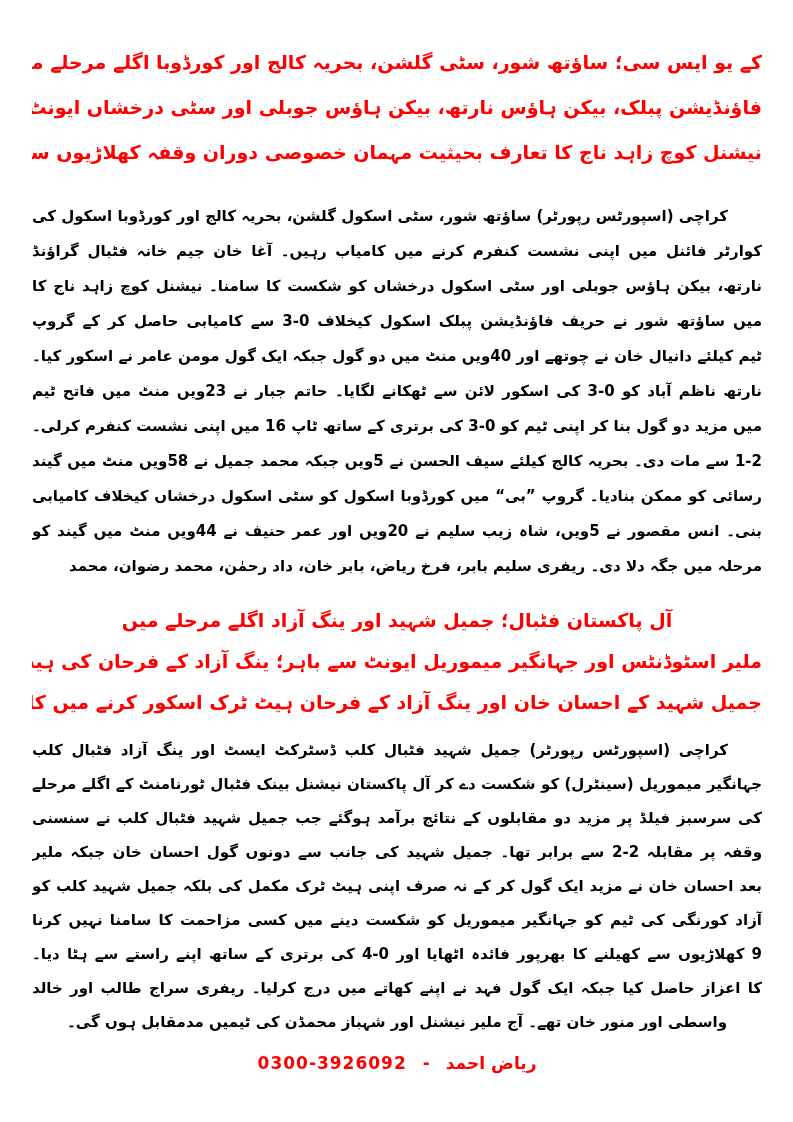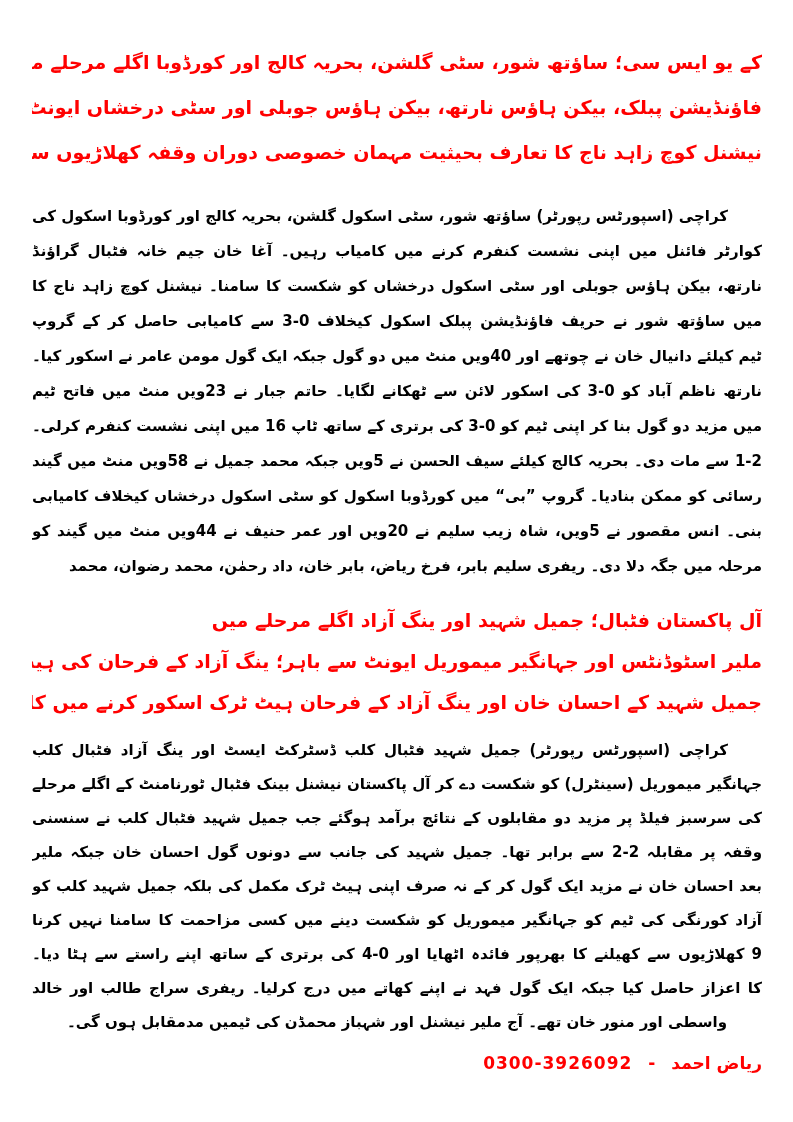--- a/index.html
+++ b/index.html
@@ -35,21 +35,21 @@
   }
   #article2 .headline-line {
     line-height: 41px;
     height: 41px;
   }
   .article-body {
     color: #000000;
     font-weight: bold;
   }
   #article1 .article-body { margin-top: 24px; }
-  #article2 .section-heading { margin-top: 16px; text-align: right; }
+  #article2 .section-heading { margin-top: 16px; }
   #article2 .article-body { margin-top: 10px; }
   .body-line {
     font-size: 15px;
     line-height: 35px;
     height: 35px;
     overflow: hidden;
     text-align: justify;
     text-align-last: justify;
   }
   #article2 .body-line {
@@ -59,21 +59,21 @@
   .body-line.first-line { padding-right: 34px; }
   .body-line.align-end {
     text-align: right;
     text-align-last: right;
   }
   .body-line.align-center {
     text-align-last: center;
   }
   .contact-line {
     margin-top: 14px;
-    text-align: right;
+    text-align: center;
     color: #ff0000;
     font-weight: bold;
     font-size: 17px;
     direction: rtl;
   }
   .contact-line .sep { margin: 0 16px; }
   .contact-line .phone {
     letter-spacing: 1px;
     unicode-bidi: embed;
     direction: ltr;

